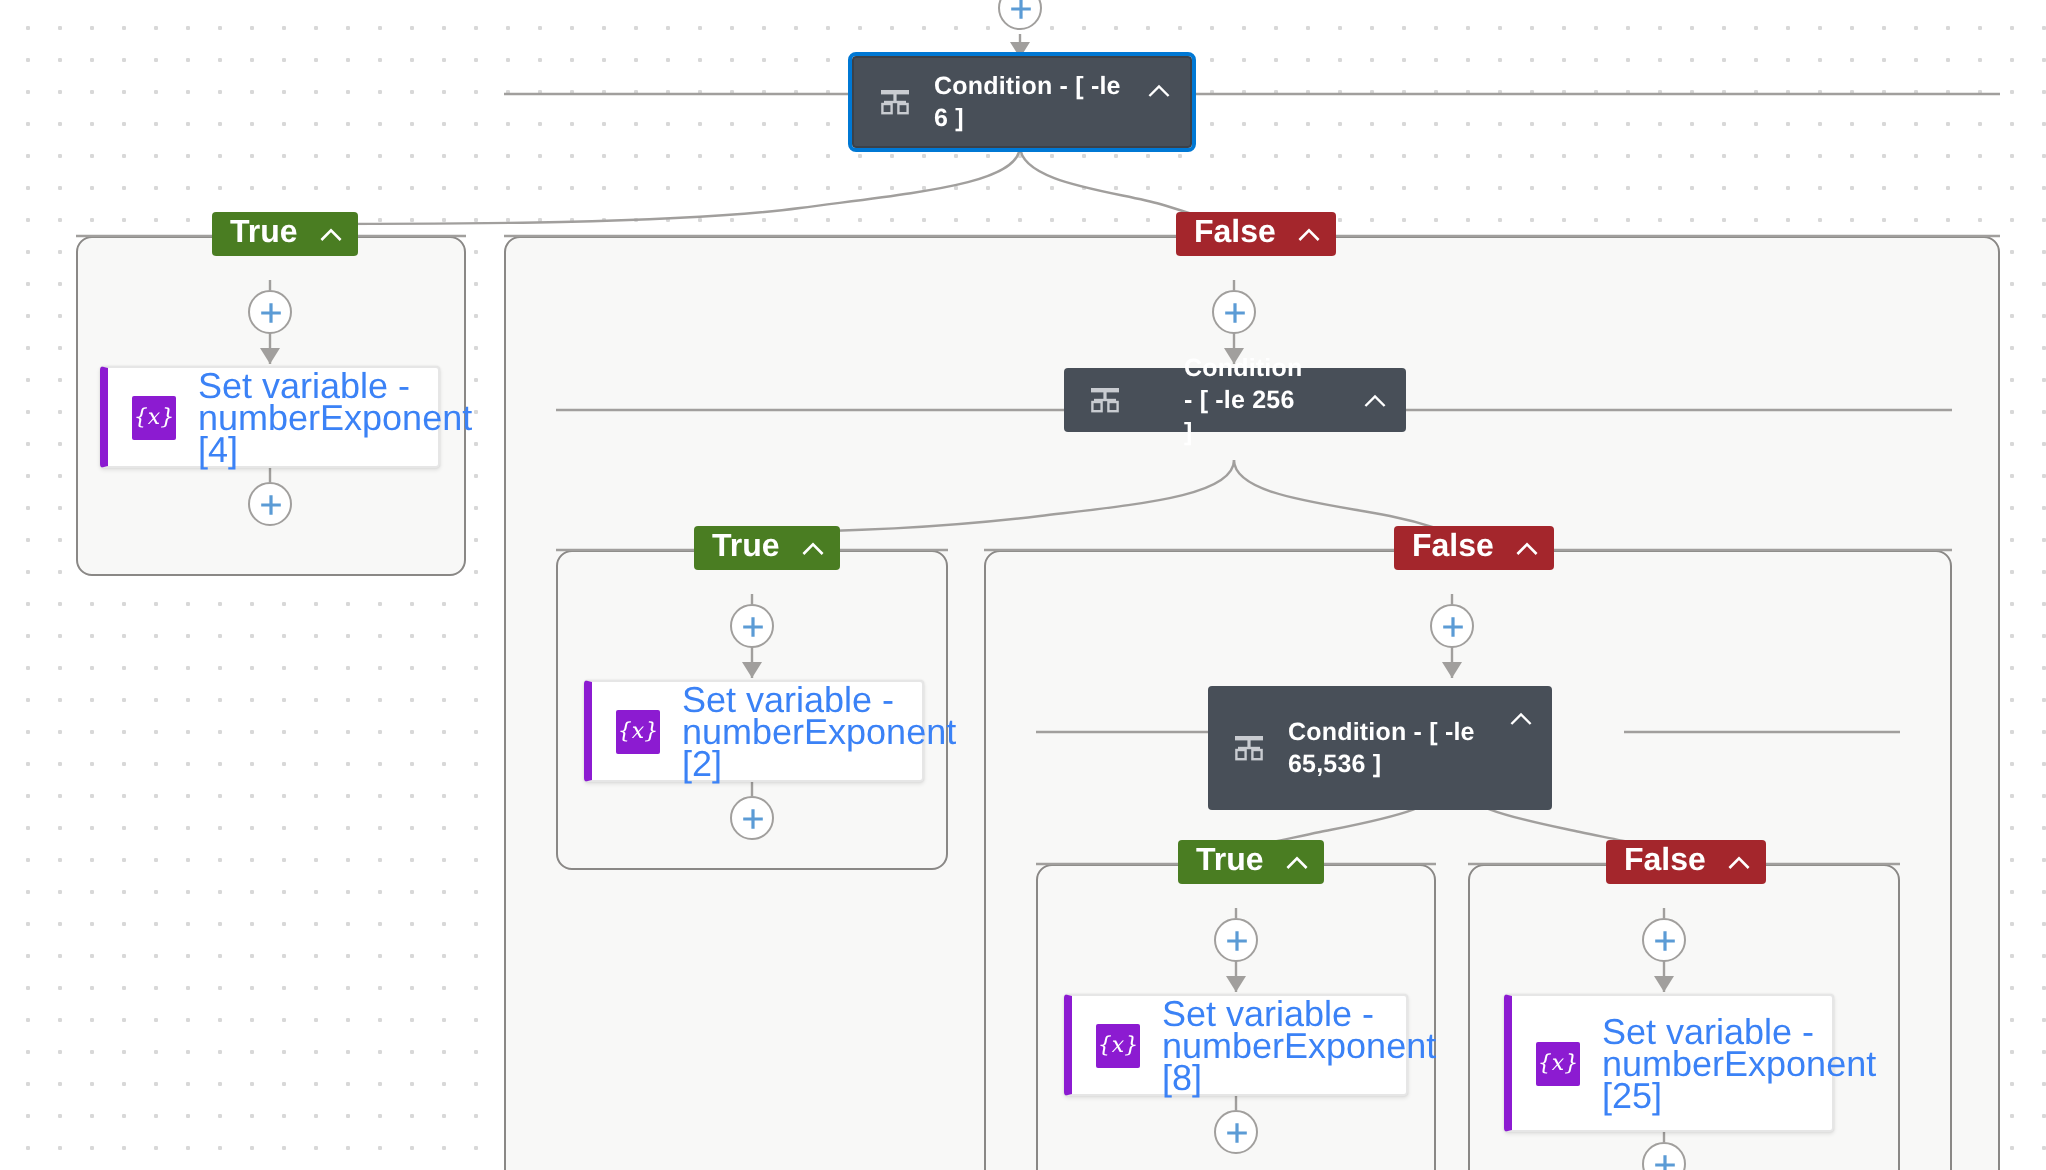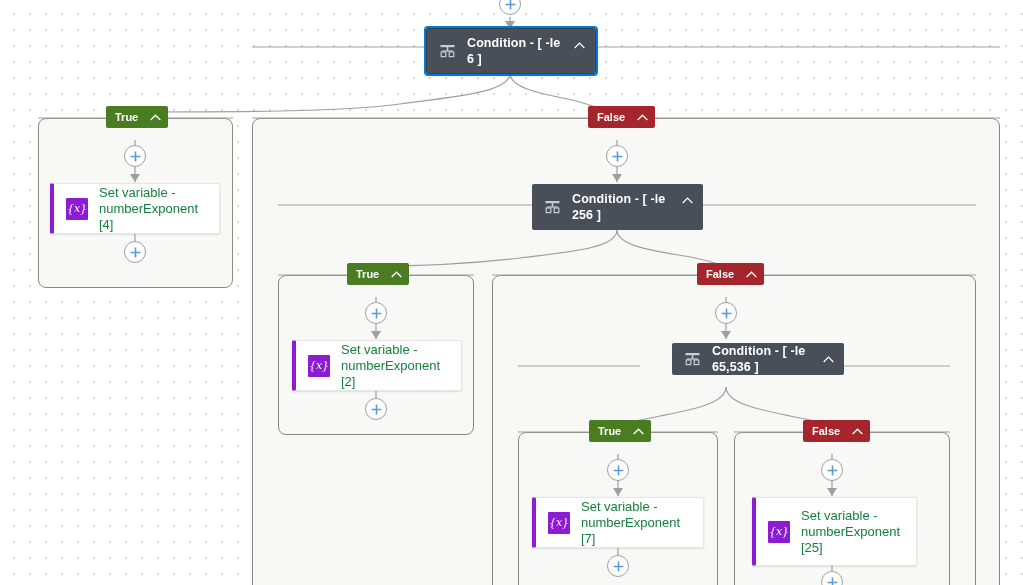--- a/index.html
+++ b/index.html
@@ -48,21 +48,21 @@
   .cond .chev{
     width:16px;height:16px;flex:0 0 16px;align-self:flex-start;margin-top:8px;
     display:flex;align-items:center;justify-content:center;
   }
   
   .pill{
     position:absolute;
     height:22px;border-radius:2px;
     display:flex;align-items:center;
     padding:0 6px 0 9px;
-    color:#ffffff;font-size:11px;font-weight:bold;
+    color:#ffffff;font-size:16px;font-weight:bold;
     box-sizing:border-box;
   }
   .pill.t{background:#4a7d22;}
   .pill.f{background:#a4262c;justify-content:flex-end;}
   .pill .plbl{margin-right:10px;}
   .pill .chev{width:14px;height:14px;display:flex;align-items:center;justify-content:center;}
   
   .card{
     position:absolute;
     background:#ffffff;
@@ -75,21 +75,21 @@
     box-shadow:0 1px 2px rgba(0,0,0,.10), 0 0 1px rgba(0,0,0,.10);
   }
   .card .vicon{
     width:22px;height:22px;flex:0 0 22px;margin-right:11px;
     background:#8c1bd1;border-radius:1px;
     display:flex;align-items:center;justify-content:center;
     color:#fff;font-size:11px;font-style:italic;
     font-family:"DejaVu Serif",serif;line-height:1;
   }
   .card .ctxt{
-    font-size:13px;color:#15803d;line-height:16px;font-weight:normal;
+    font-size:18px;color:#3b82f6;line-height:16px;font-weight:normal;
   }
   
   .plus{
     position:absolute;width:22px;height:22px;border-radius:50%;
     background:#ffffff;border:1px solid #a19f9d;
     box-sizing:border-box;
     display:flex;align-items:center;justify-content:center;
   }
   .plus svg{display:block;}
 </style>
@@ -186,39 +186,39 @@
       </svg>
     </span>
     <span class="ctitle">Condition - [ -le 6 ]</span>
     <span class="chev">
       <svg width="11" height="7" viewBox="0 0 11 7">
           <path d="M0.7,6 L5.5,1.2 L10.3,6" fill="none" stroke="#ffffff" stroke-width="1.2"></path>
         </svg>
     </span>
   </div>
 
-  <div class="cond" style="left:532px; top:184px; width:171px; height:46px;">
+  <div class="cond" style="left:532px; top:184px; width:171px; height:32px;gap:20px;">
     <span class="cicon">
       <svg width="17" height="17" viewBox="0 0 17 17" aria-hidden="true">
         <rect x="1.5" y="2" width="14" height="2.2" fill="#c9ccd1"></rect>
         <rect x="7.7" y="4" width="1.6" height="4" fill="#c9ccd1"></rect>
         <rect x="3" y="7.4" width="11" height="1.2" fill="#c9ccd1"></rect>
         <rect x="2.2" y="9" width="4.6" height="4.6" fill="none" stroke="#c9ccd1" stroke-width="1.2"></rect>
         <rect x="10.2" y="9" width="4.6" height="4.6" fill="none" stroke="#c9ccd1" stroke-width="1.2"></rect>
       </svg>
     </span>
     <span class="ctitle">Condition - [ -le 256 ]</span>
     <span class="chev">
       <svg width="11" height="7" viewBox="0 0 11 7">
           <path d="M0.7,6 L5.5,1.2 L10.3,6" fill="none" stroke="#ffffff" stroke-width="1.2"></path>
         </svg>
     </span>
   </div>
 
-  <div class="cond" style="left:672px; top:343px; width:172px; height:32px;align-items:center;">
+  <div class="cond" style="left:604px; top:343px; width:172px; height:62px;align-items:center;">
     <span class="cicon">
       <svg width="17" height="17" viewBox="0 0 17 17" aria-hidden="true">
         <rect x="1.5" y="2" width="14" height="2.2" fill="#c9ccd1"></rect>
         <rect x="7.7" y="4" width="1.6" height="4" fill="#c9ccd1"></rect>
         <rect x="3" y="7.4" width="11" height="1.2" fill="#c9ccd1"></rect>
         <rect x="2.2" y="9" width="4.6" height="4.6" fill="none" stroke="#c9ccd1" stroke-width="1.2"></rect>
         <rect x="10.2" y="9" width="4.6" height="4.6" fill="none" stroke="#c9ccd1" stroke-width="1.2"></rect>
       </svg>
     </span>
     <span class="ctitle">Condition - [ -le 65,536 ]</span>
@@ -285,21 +285,21 @@
     <span class="ctxt">Set variable - numberExponent [4]</span>
   </div>
 
   <div class="card" style="left:292px; top:340px; width:170px; height:51px;">
     <span class="vicon">{x}</span>
     <span class="ctxt">Set variable - numberExponent [2]</span>
   </div>
 
   <div class="card" style="left:532px; top:497px; width:172px; height:51px;">
     <span class="vicon">{x}</span>
-    <span class="ctxt">Set variable - numberExponent [7]</span>
+    <span class="ctxt">Set variable - numberExponent [8]</span>
   </div>
 
   <div class="card" style="left:752px; top:497px; width:165px; height:69px;">
     <span class="vicon">{x}</span>
     <span class="ctxt">Set variable - numberExponent [25]</span>
   </div>
 
   <div class="plus" style="left:499px; top:-7px;">
     <svg width="11" height="11" viewBox="0 0 11 11">
         <path d="M5.5,0.6 L5.5,10.4 M0.6,5.5 L10.4,5.5" stroke="#5b9bd5" stroke-width="1.6"></path>

